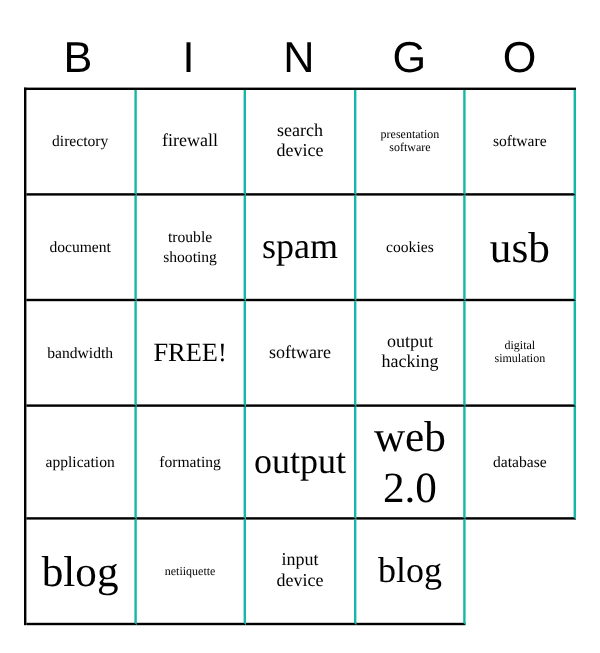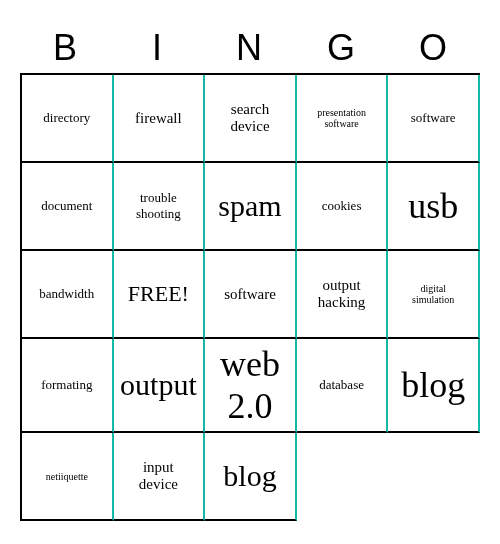--- a/index.html
+++ b/index.html
@@ -128,20 +128,23 @@
       </div>
       <div class="bingo-cell">
         <span class="cell-text size-md" style="white-space: pre-line;">output
 hacking</span>
       </div>
       <div class="bingo-cell">
         <span class="cell-text size-xs" style="white-space: pre-line;">digital
 simulation</span>
       </div>
       <div class="bingo-cell">
+        <span class="cell-text size-sm" style="white-space: pre-line;">application</span>
+      </div>
+      <div class="bingo-cell">
         <span class="cell-text size-sm" style="white-space: pre-line;">formating</span>
       </div>
       <div class="bingo-cell">
         <span class="cell-text size-xl" style="white-space: pre-line;">output</span>
       </div>
       <div class="bingo-cell">
         <span class="cell-text size-xxl" style="white-space: pre-line;">web
 2.0</span>
       </div>
       <div class="bingo-cell">

